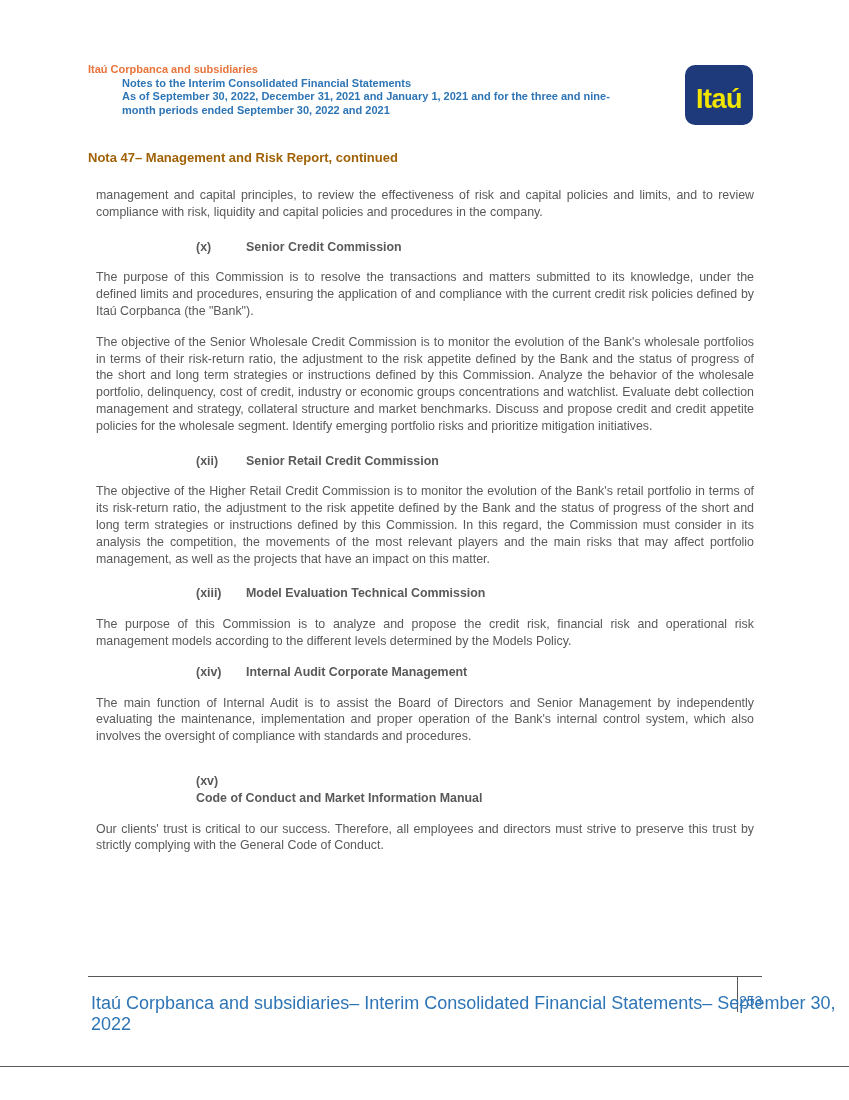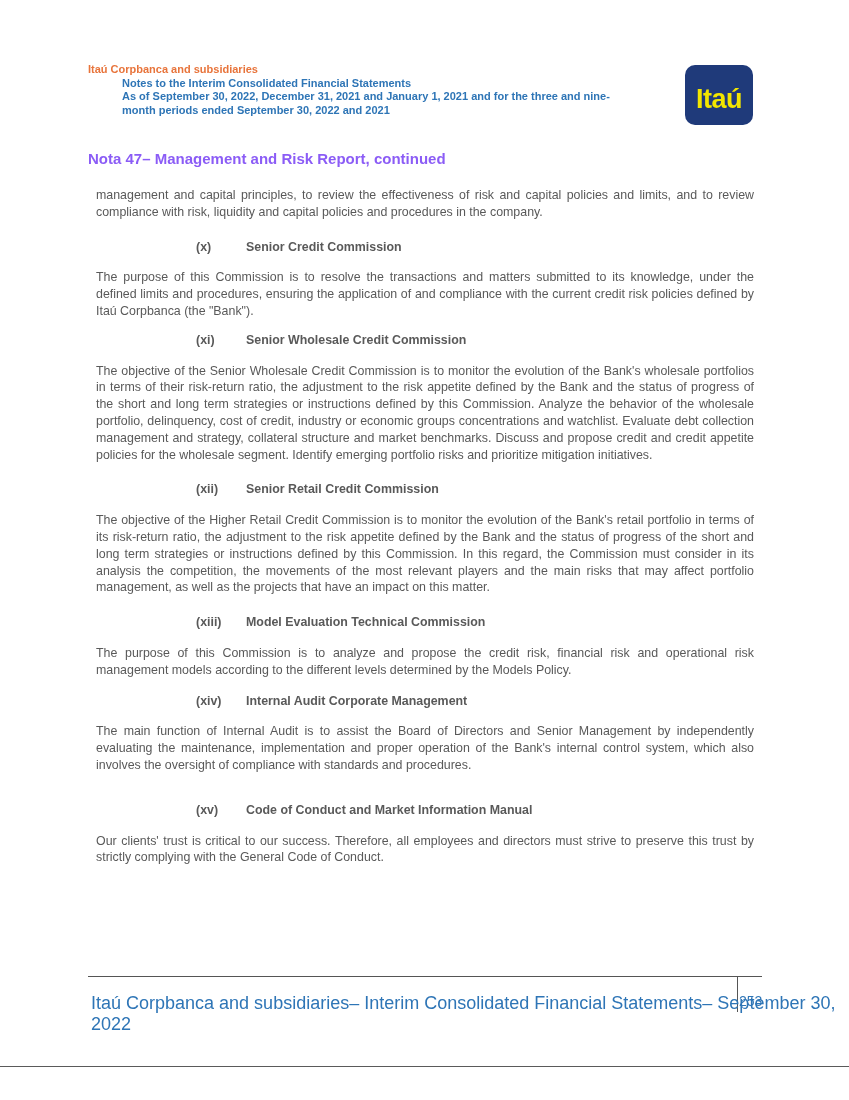--- a/index.html
+++ b/index.html
@@ -8,22 +8,22 @@
     .hdr { position: absolute; left: 88px; top: 63px; width: 570px;
            font-size: 11px; font-weight: bold; line-height: 13.6px; }
     .hdr .org { color: #E8743B; }
     .hdr .sub { color: #2E75B6; margin-left: 34px; }
     .logo { position: absolute; left: 685px; top: 65px; width: 68px; height: 60px;
             background: #1F3A7A; border-radius: 10px; display: flex;
             align-items: center; justify-content: center; }
     .logo span { color: #F2E600; font-weight: bold; font-size: 27px;
                  font-family: "Liberation Sans", sans-serif; letter-spacing: -0.5px;
                  margin-top: 8px; }
-    .note-title { position: absolute; left: 88px; top: 150px; color: #8b5cf6;
-                  font-weight: bold; font-size: 15px; }
+    .note-title { position: absolute; left: 88px; top: 150px; color: #a16207;
+                  font-weight: bold; font-size: 13px; }
     .content { position: absolute; left: 88px; top: 179px; width: 674px;
                color: #595959; font-size: 12.4px; line-height: 16.8px; }
     .content p { margin: 8px; text-align: justify; }
     .sec { font-weight: bold; color: #595959; font-size: 12.4px;
            display: flex; padding-left: 108px; }
     .sec .num { width: 50px; }
     .footer-line { position: absolute; left: 88px; top: 976px; width: 674px;
                    height: 1px; background: #555; }
     .footer-vline { position: absolute; left: 737px; top: 976px; width: 1px;
                     height: 36px; background: #555; }
@@ -52,45 +52,41 @@
 
 <div class="content">
   <p>management and capital principles, to review the effectiveness of risk and capital policies and limits, and to review compliance with risk, liquidity and capital policies and procedures in the company.</p>
 
   <div class="sec" style="margin-top:18px;">
     <span class="num">(x)</span>
     <span>Senior Credit Commission</span>
   </div>
   <p style="margin-top:14px;">The purpose of this Commission is to resolve the transactions and matters submitted to its knowledge, under the defined limits and procedures, ensuring the application of and compliance with the current credit risk policies defined by Itaú Corpbanca (the "Bank").</p>
 
-  <div class="sec" style="margin-top:12px;">
-    <span class="num">(xi)</span>
-    <span>Senior Wholesale Credit Commission</span>
-  </div>
   <p style="margin-top:14px;">The objective of the Senior Wholesale Credit Commission is to monitor the evolution of the Bank's wholesale portfolios in terms of their risk-return ratio, the adjustment to the risk appetite defined by the Bank and the status of progress of the short and long term strategies or instructions defined by this Commission. Analyze the behavior of the wholesale portfolio, delinquency, cost of credit, industry or economic groups concentrations and watchlist. Evaluate debt collection management and strategy, collateral structure and market benchmarks. Discuss and propose credit and credit appetite policies for the wholesale segment. Identify emerging portfolio risks and prioritize mitigation initiatives.</p>
 
   <div class="sec" style="margin-top:18px;">
     <span class="num">(xii)</span>
     <span>Senior Retail Credit Commission</span>
   </div>
   <p style="margin-top:14px;">The objective of the Higher Retail Credit Commission is to monitor the evolution of the Bank's retail portfolio in terms of its risk-return ratio, the adjustment to the risk appetite defined by the Bank and the status of progress of the short and long term strategies or instructions defined by this Commission. In this regard, the Commission must consider in its analysis the competition, the movements of the most relevant players and the main risks that may affect portfolio management, as well as the projects that have an impact on this matter.</p>
 
   <div class="sec" style="margin-top:18px;">
     <span class="num">(xiii)</span>
     <span>Model Evaluation Technical Commission</span>
   </div>
   <p style="margin-top:14px;">The purpose of this Commission is to analyze and propose the credit risk, financial risk and operational risk management models according to the different levels determined by the Models Policy.</p>
 
   <div class="sec" style="margin-top:14px;">
     <span class="num">(xiv)</span>
     <span>Internal Audit Corporate Management</span>
   </div>
   <p style="margin-top:14px;">The main function of Internal Audit is to assist the Board of Directors and Senior Management by independently evaluating the maintenance, implementation and proper operation of the Bank's internal control system, which also involves the oversight of compliance with standards and procedures.</p>
 
-  <div class="sec" style="margin-top:28px;">
+  <div class="sec" style="margin-top:28px;flex-direction:column;">
     <span class="num">(xv)</span>
     <span>Code of Conduct and Market Information Manual</span>
   </div>
   <p style="margin-top:14px;">Our clients' trust is critical to our success. Therefore, all employees and directors must strive to preserve this trust by strictly complying with the General Code of Conduct.</p>
 </div>
 
 <div class="footer-line"></div>
 <div class="footer-vline"></div>
 <div class="footer-text">Itaú Corpbanca and subsidiaries– Interim Consolidated Financial Statements– September 30, 2022</div>
 <div class="page-num">253</div>

